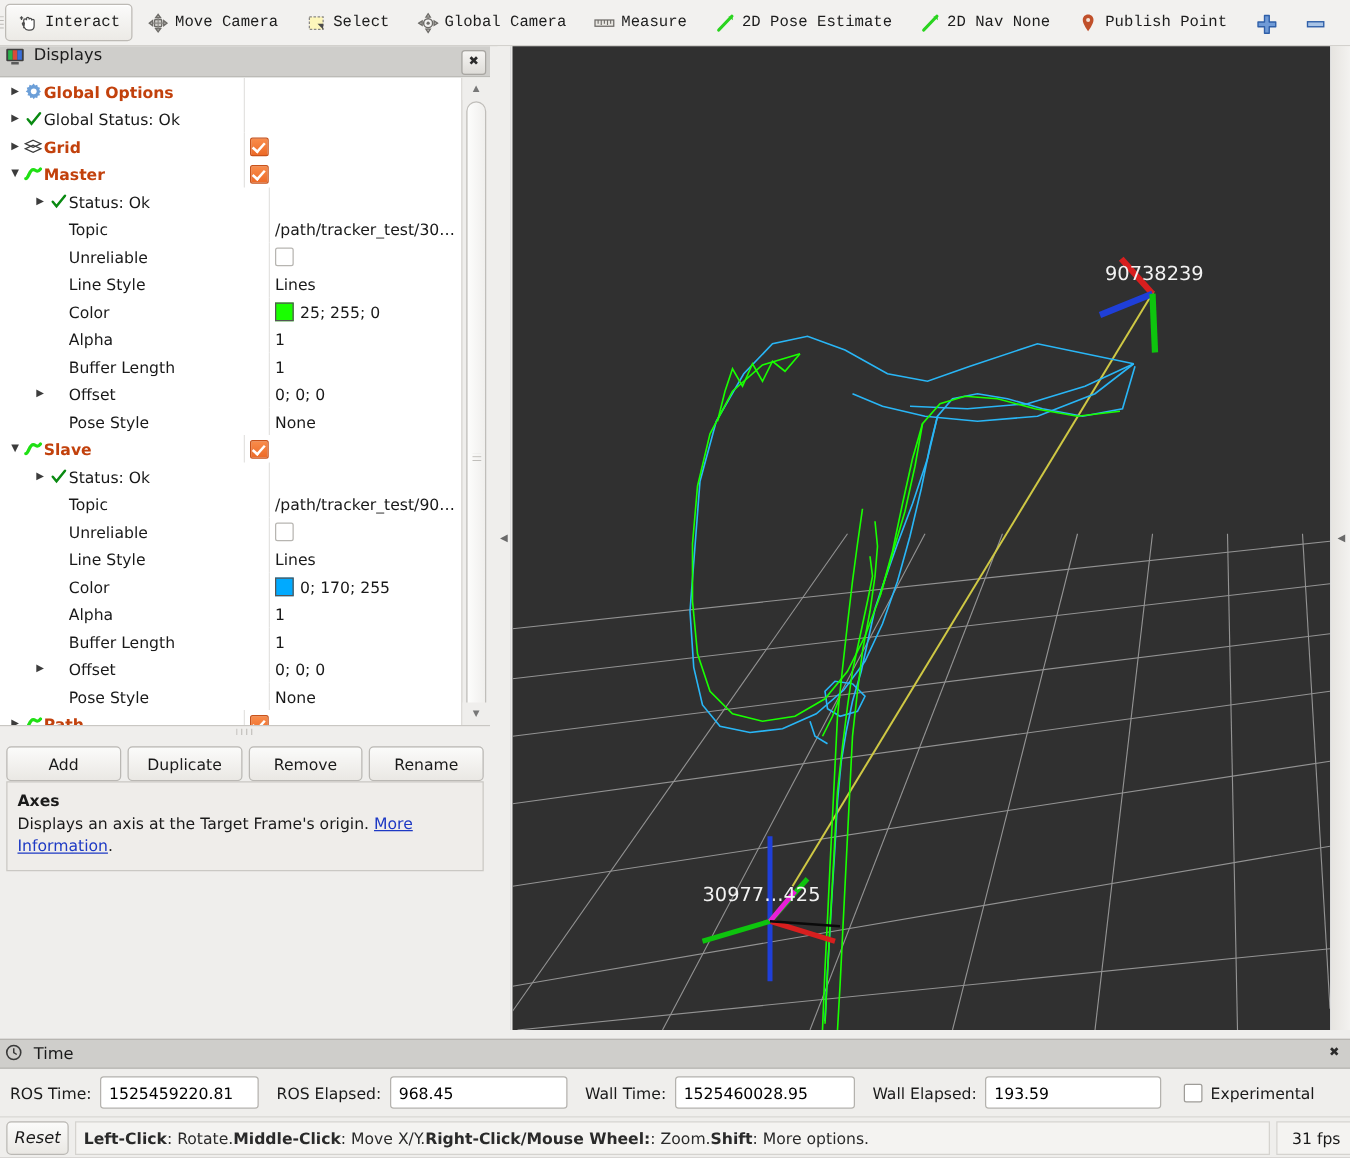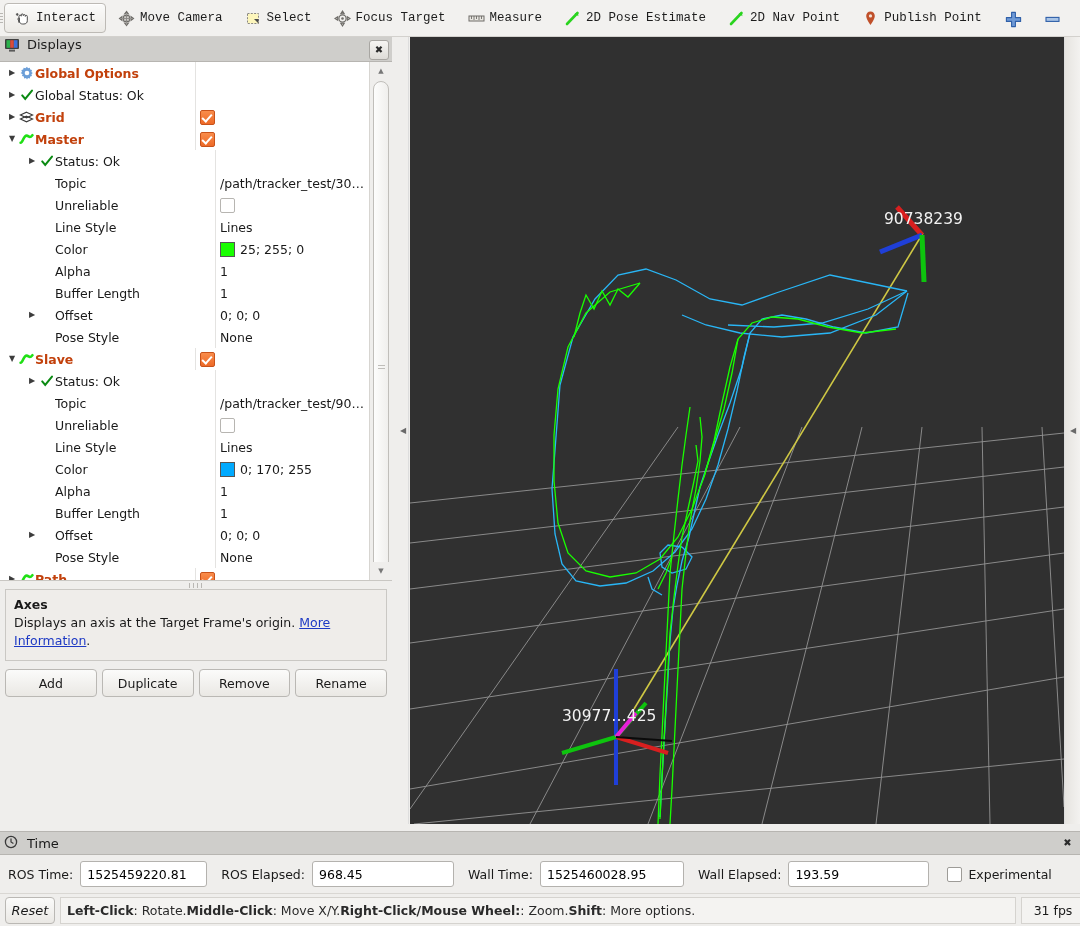--- a/index.html
+++ b/index.html
@@ -210,21 +210,21 @@
         <div class="tb-btn">
           <span class="tb-ico">
             <svg width="17" height="17" viewBox="0 0 17 17">
               <g stroke="#6e6c68" stroke-width="1.1" fill="#cfcdc9">
                 <path d="M8.5 1 L6.8 3.7 H10.2 Z M8.5 16 L6.8 13.3 H10.2 Z M1 8.5 L3.7 6.8 V10.2 Z M16 8.5 L13.3 6.8 V10.2 Z"></path>
               </g>
               <circle cx="8.5" cy="8.5" r="3.6" fill="none" stroke="#6e6c68" stroke-width="1.2"></circle>
               <circle cx="8.5" cy="8.5" r="1.3" fill="#6e6c68"></circle>
             </svg>
           </span>
-          <span>Focus Target</span>
+          <span>Global Camera</span>
         </div>
         <div class="tb-btn">
           <span class="tb-ico">
             <svg width="17" height="17" viewBox="0 0 17 17">
               <rect x="1" y="6" width="15" height="5" fill="#e9e7e2" stroke="#6e6c68" stroke-width="1"></rect>
               <path d="M3.5 6 V9 M6 6 V10 M8.5 6 V9 M11 6 V10 M13.5 6 V9" stroke="#6e6c68" stroke-width=".9"></path>
             </svg>
           </span>
           <span>Measure</span>
         </div>
@@ -237,21 +237,21 @@
           </span>
           <span>2D Pose Estimate</span>
         </div>
         <div class="tb-btn">
           <span class="tb-ico">
             <svg width="17" height="17" viewBox="0 0 17 17">
               <path d="M3 14 L13.5 3" stroke="#2ad41f" stroke-width="2.6" stroke-linecap="round"></path>
               <path d="M13.8 2.6 L14.4 6.2 L10.6 3.4 Z" fill="#2ad41f"></path>
             </svg>
           </span>
-          <span>2D Nav Point</span>
+          <span>2D Nav None</span>
         </div>
         <div class="tb-btn">
           <span class="tb-ico">
             <svg width="17" height="17" viewBox="0 0 17 17">
               <path d="M8.5 1.6 c-2.6 0-4.3 2-4.3 4.3 c0 3.3 4.3 9 4.3 9 s4.3-5.7 4.3-9 c0-2.3-1.7-4.3-4.3-4.3z" fill="#c0502a"></path>
               <circle cx="8.5" cy="5.9" r="1.6" fill="#f3e3d8"></circle>
             </svg>
           </span>
           <span>Publish Point</span>
         </div>
@@ -571,30 +571,30 @@
             <div class="grip"></div>
           </div>
         <div class="sb-btn" style="position:absolute;bottom:0;left:0;">▼</div>
       </div>
     </div>
 
     <div id="splitter">
         <i></i>
       </div>
 
-    <div id="descr">
-      <b>Axes</b><br>
-      <span>Displays an axis at the Target Frame's origin. </span><a href="#">More Information</a><span>.</span>
-    </div>
-
     <div id="btnrow">
       <div class="btn">Add</div>
       <div class="btn">Duplicate</div>
       <div class="btn">Remove</div>
       <div class="btn">Rename</div>
+    </div>
+
+    <div id="descr">
+      <b>Axes</b><br>
+      <span>Displays an axis at the Target Frame's origin. </span><a href="#">More Information</a><span>.</span>
     </div>
   </div>
 
   <div class="collapser" id="collapse-left">◀</div>
 
   <div id="view3d">
     <svg width="654" height="787" viewBox="0 0 654 787">
 
       <g stroke="#b4b4b4" stroke-width="0.9" fill="none" opacity="0.75">
         <path d="M0 466 L654 396"></path>

